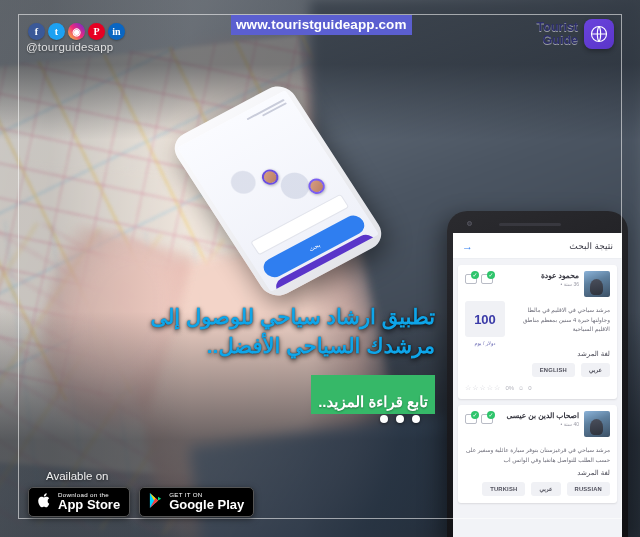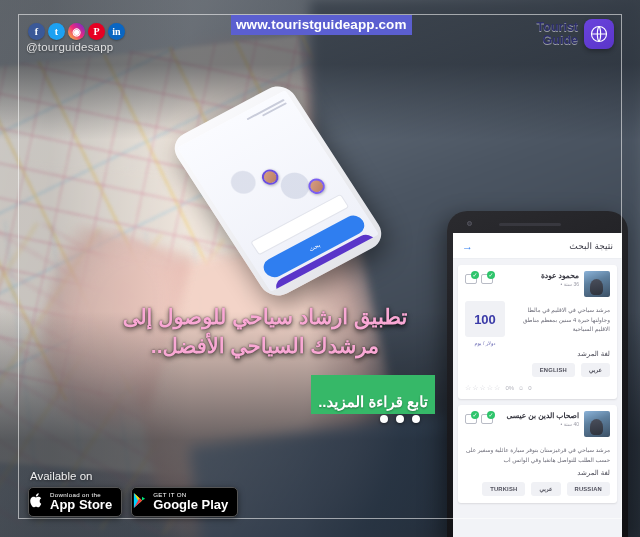--- a/index.html
+++ b/index.html
@@ -147,22 +147,22 @@
   .brand-mark{
     width:30px; height:30px; border-radius:8px;
     background:linear-gradient(145deg,#6a43dd,#5a35c9);
     display:flex; align-items:center; justify-content:center;
     box-shadow:0 2px 5px rgba(0,0,0,.33);
   }
 
   
   .headline{
     position:absolute; right:205px; top:303px; width:340px;
-    text-align:center; direction:rtl;
-    color:#f9a8d4; font-weight:bold; font-size:21px;
+    text-align:right; direction:rtl;
+    color:#0ea5e9; font-weight:bold; font-size:21px;
     line-height:1.38;
     text-shadow:0 2px 5px rgba(0,0,0,.72), 0 0 2px rgba(0,0,0,.6);
   }
   .cta{
     position:absolute; right:205px; top:375px;
     background:#36b868; color:#ffffff;
     font-weight:bold; font-size:15px;
     direction:rtl; padding:18px 7px 3px;
     text-shadow:0 1px 2px rgba(0,0,0,.35);
   }
@@ -170,29 +170,29 @@
     position:absolute; right:220px; top:415px;
     display:flex; gap:8px;
   }
   .dot{
     width:8px; height:8px; border-radius:50%;
     background:#ffffff; box-shadow:0 1px 3px rgba(0,0,0,.45);
   }
 
   
   .avail{
-    position:absolute; left:30px; top:470px;
+    position:absolute; left:46px; top:470px;
     color:rgba(255,255,255,.92); font-size:11.5px;
     text-shadow:0 1px 3px rgba(0,0,0,.6);
   }
   .badges{ position:absolute; left:28px; top:487px; display:flex; gap:9px; }
   .badge{
     height:30px; border-radius:5px; background:#000;
     border:1px solid #555; display:flex; align-items:center;
-    gap:6px; padding:0 9px 0 0;
+    gap:6px; padding:0 9px 0 8px;
     box-shadow:0 2px 6px rgba(0,0,0,.5);
   }
   .badge-txt{ color:#fff; line-height:1.05; }
   .badge-small{ font-size:6.2px; letter-spacing:.3px; display:block; }
   .badge-big{ font-size:13px; font-weight:bold; display:block; }
 
   
   .iphone{
     position:absolute; left:212px; top:96px;
     width:132px; height:190px;

